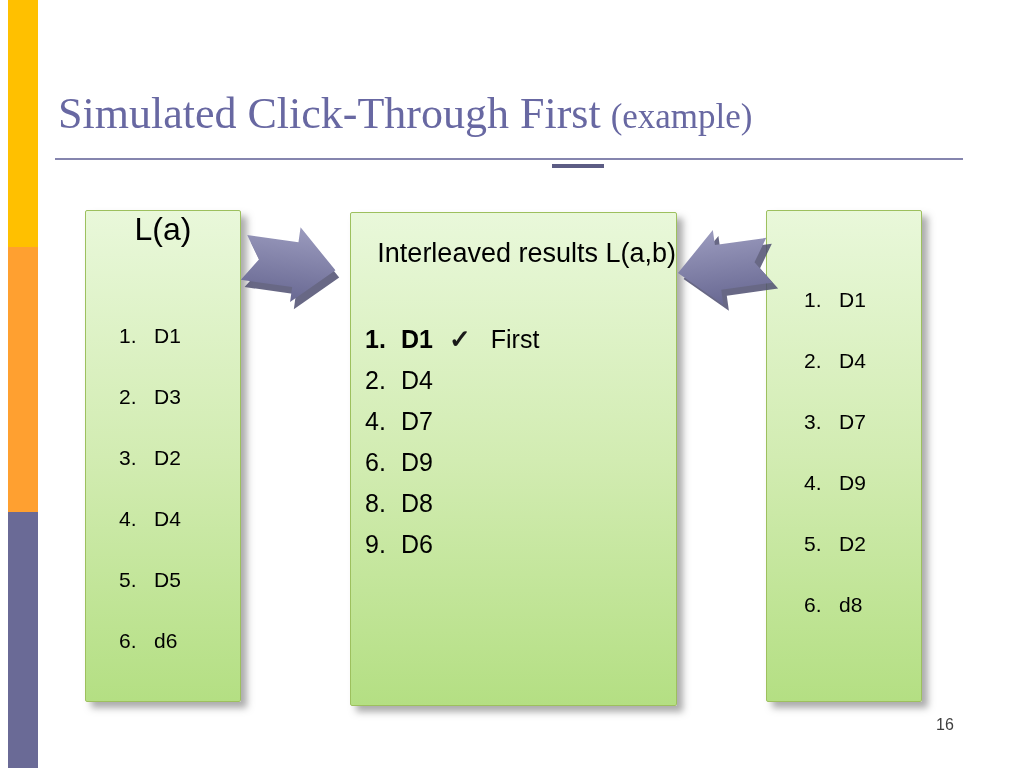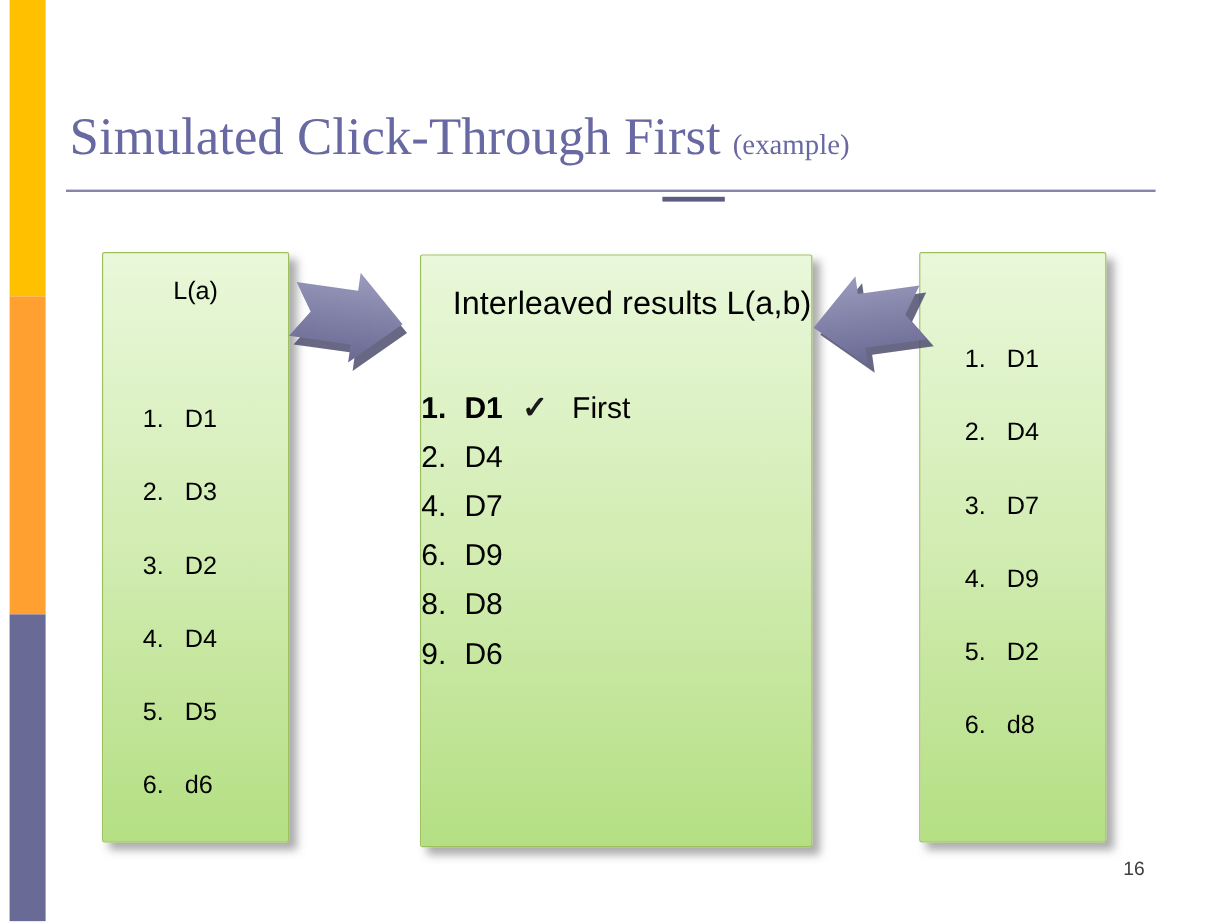--- a/index.html
+++ b/index.html
@@ -10,40 +10,40 @@
   .stripe{position:absolute;left:8px;top:0;width:30px;height:768px;}
   .seg{position:absolute;left:0;width:100%;}
   .seg.yellow{top:0;height:247px;background:#FFC000;}
   .seg.orange{top:247px;height:265px;background:#FFA030;}
   .seg.purple{top:512px;height:256px;background:#6A6A96;}
 
   
   .title{position:absolute;left:58px;top:88px;margin:0;font-family:"Liberation Serif",serif;
          font-weight:normal;font-size:44px;color:#6868A2;white-space:nowrap;}
   .title .main{margin-right:10px;}
-  .title .suffix{font-size:24px;}
+  .title .suffix{font-size:35px;}
   .rule{position:absolute;left:55px;top:158px;width:908px;height:2px;background:#8585AE;}
   .rule-accent{position:absolute;left:552px;top:164px;width:52px;height:4px;background:#5C5C84;}
 
   
   .box{position:absolute;background:linear-gradient(180deg,#E9F8DA 0%,#D2ECB2 50%,#B4DF83 100%);
        border:1px solid #9DC05E;border-radius:2px;box-shadow:6px 6px 7px rgba(90,90,90,.5);}
   .box-la{left:85px;top:210px;width:154px;height:490px;}
   .box-mid{left:350px;top:212px;width:325px;height:492px;}
   .box-lb{left:766px;top:210px;width:154px;height:490px;}
 
-  .box-title{text-align:center;padding-top:14px;font-size:21px;line-height:36px;}
+  .box-title{text-align:center;font-size:32px;line-height:36px;}
   .box-mid .box-title{font-size:27px;line-height:24px;padding-top:28px;text-align:right;}
 
   ol{list-style:none;margin:0;padding:0;}
   .side-list{margin-top:76px;}
   .box-la .side-list{padding-left:33px;}
   .box-lb .side-list{padding-left:37px;}
   .side-list li{font-size:21px;line-height:26px;margin-bottom:35px;white-space:nowrap;}
-  .mid-list{margin-top:54px;}
+  .mid-list{margin-top:54px;padding-left:14px;}
   .mid-list li{font-size:25px;line-height:41px;white-space:nowrap;}
   .num{display:inline-block;width:35px;}
   .mid-list .num{width:36px;}
   li.emph .num,li.emph .lbl{font-weight:bold;}
   .check{font-weight:600;font-size:26px;color:#1a1a1a;}
   .check.g1{margin-left:16px;}
   .check.g2{margin-left:36px;}
   .check.g3{margin-left:18px;}
   .note{font-weight:normal;}
   .note.n1{margin-left:20px;}

